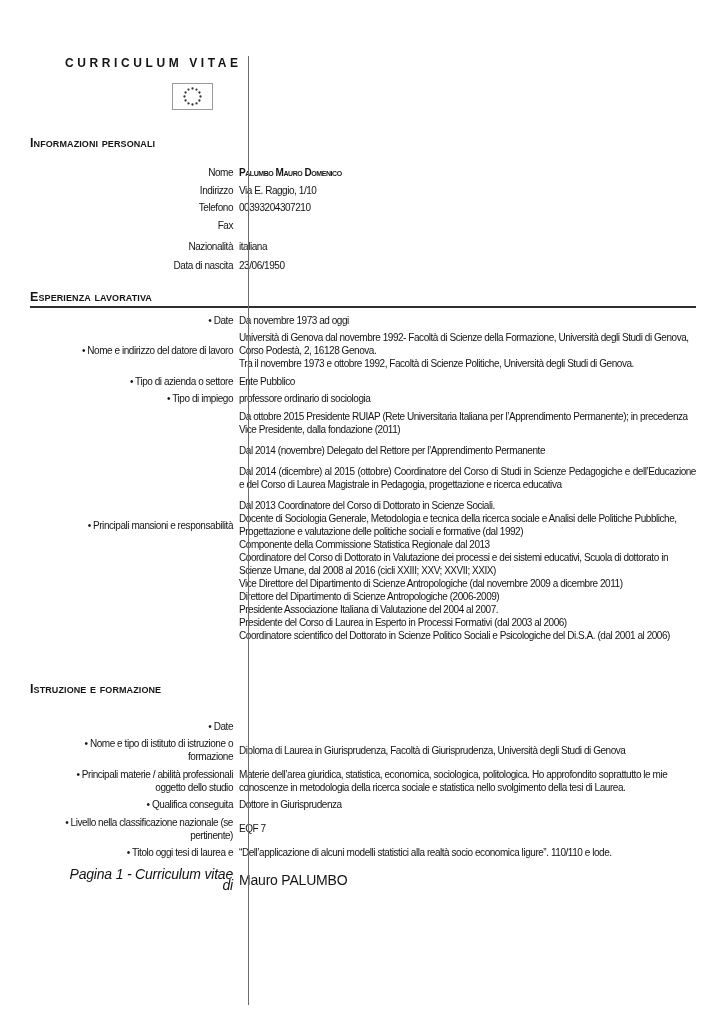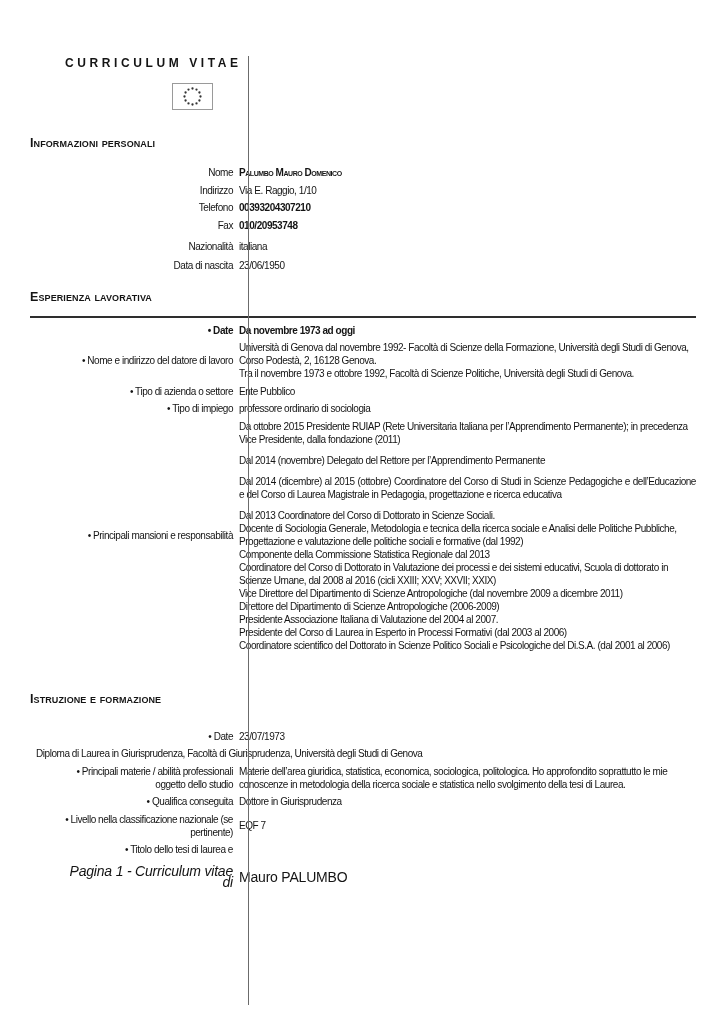--- a/index.html
+++ b/index.html
@@ -25,29 +25,29 @@
   }
   .flagwrap { margin: 12px 0 0 142px; width: 41px; height: 27px; }
   .sec { width: 100%; }
   .sec-head {
     flex: none; width: 203px; box-sizing: border-box;
     text-align: left; padding-right: 20px;
     font-variant: small-caps; font-weight: bold;
     font-size: 12.5px; letter-spacing: 0.1px; line-height: 14px;
   }
   .sec-personal { margin-top: 26px; }
-  .sec-exp { margin-top: 18px; border-bottom: 2px solid #2e2e2e; padding-bottom: 12px; }
+  .sec-exp { margin-top: 18px; border-bottom: 2px solid #2e2e2e; padding-bottom: 2px; }
   .sec-edu { margin-top: 40px; }
   .row { display: flex; align-items: center; margin-bottom: 4.5px; }
   .lab {
     flex: none; width: 203px; box-sizing: border-box;
     text-align: right; padding-left: 26px;
   }
   .val { flex: 1; margin-left: 6px; min-width: 0; }
-  .b { font-weight: bold; }
+  .b { font-weight: normal; }
   .name-sc { font-variant: small-caps; font-weight: bold; }
   .gap8 { margin-top: 8px; }
   .gap6 { margin-top: 6px; }
   .personal-first { margin-top: 16px; }
   .exp-first { margin-top: 6px; }
   .edu-first { margin-top: 24px; }
   .just { text-align: justify; }
   .val p { margin: 0 0 8px 0; }
   .plain { margin: 0; }
   .footer-row {
@@ -93,21 +93,20 @@
   <div class="row">
     <div class="lab">Indirizzo</div>
     <div class="val">Via E. Raggio, 1/10</div>
   </div>
   <div class="row">
     <div class="lab">Telefono</div>
     <div class="val b">00393204307210</div>
   </div>
   <div class="row">
     <div class="lab">Fax</div>
-    <div class="val b">010/20953748</div>
   </div>
   <div class="row gap8">
     <div class="lab">Nazionalità</div>
     <div class="val">italiana</div>
   </div>
   <div class="row gap6">
     <div class="lab">Data di nascita</div>
     <div class="val">23/06/1950</div>
   </div>
 
@@ -151,38 +150,39 @@
       <div class="plain">Coordinatore scientifico del Dottorato in Scienze Politico Sociali e Psicologiche del Di.S.A. (dal 2001 al 2006)</div>
     </div>
   </div>
 
   <div class="sec sec-edu">
     <div class="sec-head">Istruzione e formazione</div>
   </div>
 
   <div class="row edu-first">
     <div class="lab">• Date</div>
-    <div class="val">23/07/1973</div>
   </div>
   <div class="row">
+    <div class="lab">• Nome e tipo di istituto di istruzione o formazione</div>
     <div class="val">Diploma di Laurea in Giurisprudenza, Facoltà di Giurisprudenza, Università degli Studi di Genova</div>
   </div>
   <div class="row">
     <div class="lab">• Principali materie / abilità professionali oggetto dello studio</div>
     <div class="val">Materie dell’area giuridica, statistica, economica, sociologica, politologica. Ho approfondito soprattutto le mie conoscenze in metodologia della ricerca sociale e statistica nello svolgimento della tesi di Laurea.</div>
   </div>
   <div class="row">
     <div class="lab">• Qualifica conseguita</div>
     <div class="val">Dottore in Giurisprudenza</div>
   </div>
   <div class="row">
     <div class="lab">• Livello nella classificazione nazionale (se pertinente)</div>
     <div class="val">EQF 7</div>
   </div>
   <div class="row">
-    <div class="lab">• Titolo dello tesi di laurea e</div>
+    <div class="lab">• Titolo oggi tesi di laurea e</div>
+    <div class="val">“Dell’applicazione di alcuni modelli statistici alla realtà socio economica ligure”. 110/110 e lode.</div>
   </div>
 
   <div class="row footer-row">
     <div class="lab foot-left">Pagina 1 - Curriculum vitae di</div>
     <div class="val">Mauro PALUMBO</div>
   </div>
 </div>
 
 </body></html>

